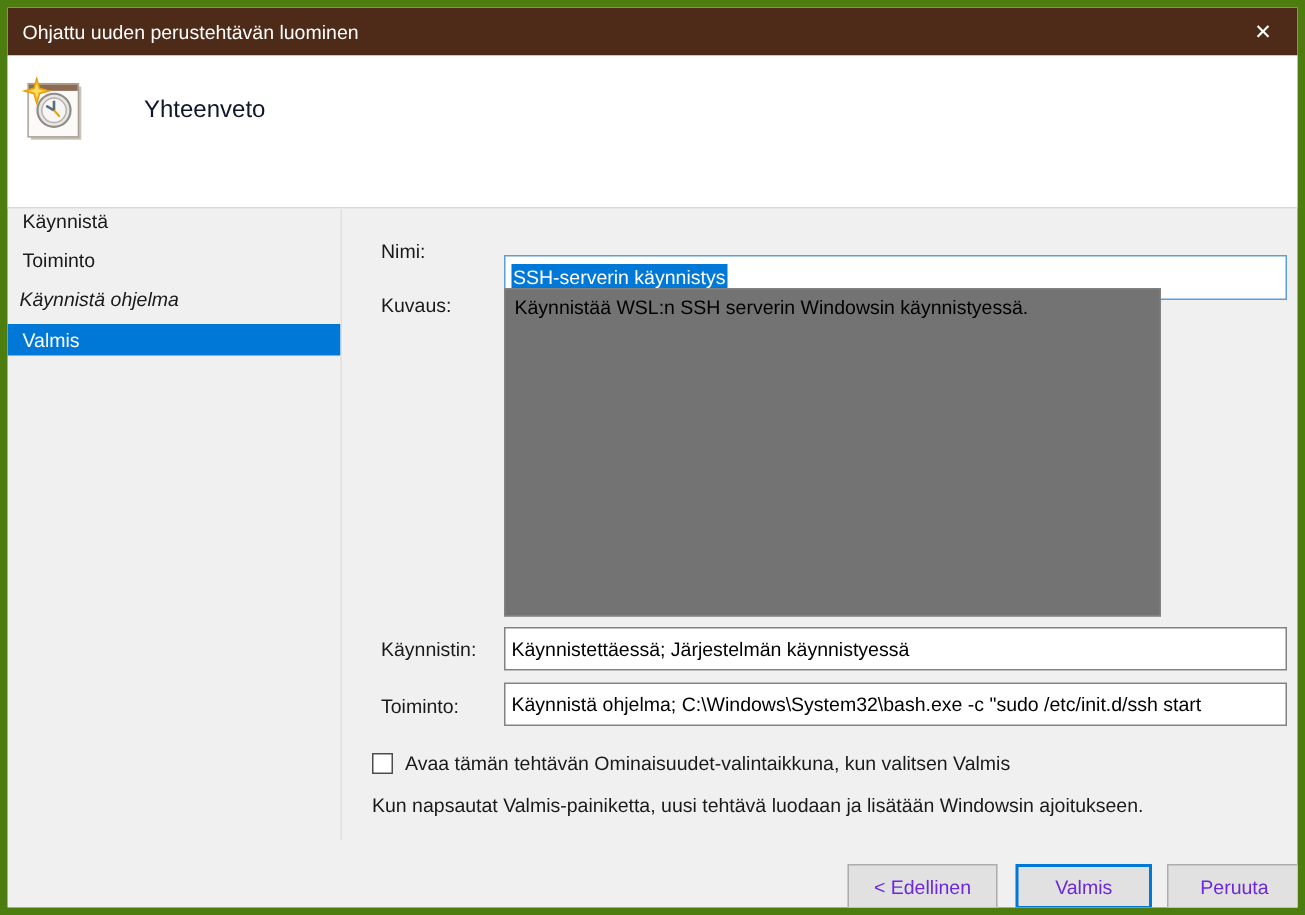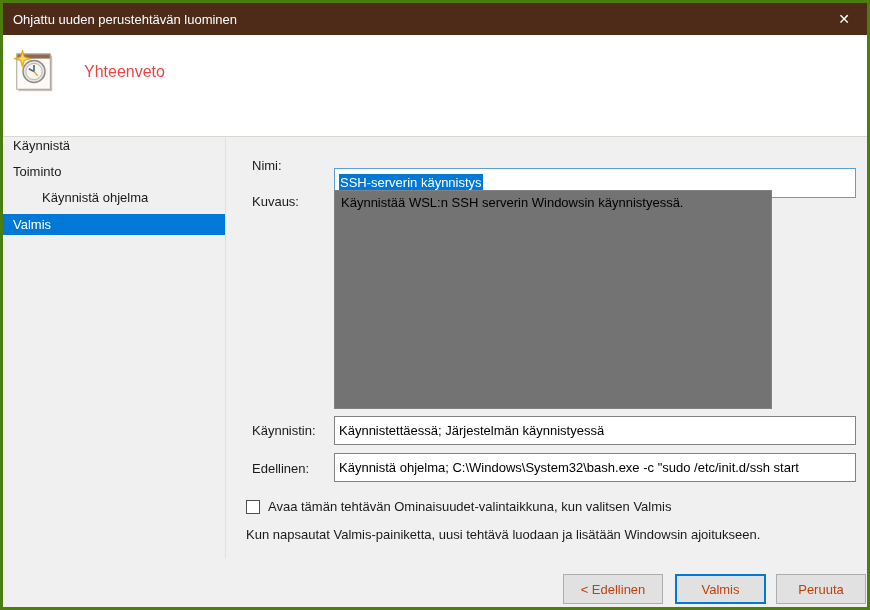--- a/index.html
+++ b/index.html
@@ -1,44 +1,44 @@
 <!DOCTYPE html>
 <html><head>
 <meta charset="utf-8">
 <style>
   html,body { margin:0; padding:0; background:#ffffff; }
   * { box-sizing:border-box; }
   .window {
     position:relative; width:870px; height:610px;
-    border:3px solid #4d7c0f; background:#f0f0f0;
+    border:5px solid #4d7c0f; background:#f0f0f0;
     font-family:"Liberation Sans","DejaVu Sans",sans-serif;
     color:#1a1a1a; overflow:hidden;
   }
   
   .titlebar {
     position:absolute; top:0; left:0; right:0; height:32px;
     background:#4d2b18; color:#ffffff; display:flex; align-items:center;
     padding-left:10px; font-size:13px;
   }
   .close-btn {
     position:absolute; top:0; right:0; width:46px; height:32px;
     display:flex; align-items:center; justify-content:center;
     color:#ffffff; font-size:14px; cursor:default;
   }
   
   .header {
     position:absolute; top:32px; left:0; right:0; height:102px;
     background:#ffffff; border-bottom:1px solid #dcd6d1;
   }
   .wizard-icon { position:absolute; left:8px; top:14px; }
-  .header-title { position:absolute; left:81px; top:28px; font-size:16px; color:#ef4444; }
+  .header-title { position:absolute; left:91px; top:28px; font-size:16px; color:#0f172a; }
   
   .sidebar { position:absolute; left:0; top:130px; width:222px; }
   .side-item { height:26px; line-height:26px; padding-left:10px; font-size:13px; }
-  .side-item.indent { padding-left:39px; }
+  .side-item.indent { padding-left:8px;font-style:italic; }
   .side-item.selected {
     height:21px; line-height:21px; margin-top:3px; margin-bottom:2px;
     background:#0078d7; color:#ffffff;
   }
   .side-divider { position:absolute; left:222px; top:135px; height:420px; width:1px; background:#e2dfdc; }
   
   .fld-label { position:absolute; left:249px; font-size:13px; }
   .textbox {
     position:absolute; left:331px; width:522px; background:#ffffff;
     border:1px solid #828282; font-size:13px; color:#000;
@@ -53,21 +53,21 @@
   }
   .checkbox {
     position:absolute; left:243px; top:497px; width:14px; height:14px;
     background:#ffffff; border:1px solid #4d4d4d;
   }
   .check-label { position:absolute; left:265px; top:496px; font-size:13px; }
   .note { position:absolute; left:243px; top:524px; font-size:13px; }
   
   .btn {
     position:absolute; top:571px; height:30px; background:#e1e1e1;
-    border:1px solid #adadad; font-size:13px; color:#c2410c;
+    border:1px solid #adadad; font-size:13px; color:#6d28d9;
     font-family:"Liberation Sans","DejaVu Sans",sans-serif;
     display:flex; align-items:center; justify-content:center;
   }
   .btn-back   { left:560px; width:100px; }
   .btn-finish { left:672px; width:91px; border:2px solid #0078d7; }
   .btn-cancel { left:773px; width:90px; }
 </style>
 </head>
 <body>
 
@@ -108,21 +108,21 @@
   <div class="textbox focused" style="top:147px; height:30px; line-height:28px;margin-top:18px;">
     <span class="sel">SSH-serverin käynnistys</span>
   </div>
 
   <div class="fld-label" style="top:191px;">Kuvaus:</div>
   <div class="textarea" style="top:187px;">Käynnistää WSL:n SSH serverin Windowsin käynnistyessä.</div>
 
   <div class="fld-label" style="top:420px;">Käynnistin:</div>
   <div class="textbox" style="top:413px; height:29px; line-height:27px;">Käynnistettäessä; Järjestelmän käynnistyessä</div>
 
-  <div class="fld-label" style="top:458px;">Edellinen:</div>
+  <div class="fld-label" style="top:458px;">Toiminto:</div>
   <div class="textbox" style="top:450px; height:29px; line-height:27px;">Käynnistä ohjelma; C:\Windows\System32\bash.exe -c "sudo /etc/init.d/ssh start</div>
 
   <div class="checkbox"></div>
   <div class="check-label">Avaa tämän tehtävän Ominaisuudet-valintaikkuna, kun valitsen Valmis</div>
   <div class="note">Kun napsautat Valmis-painiketta, uusi tehtävä luodaan ja lisätään Windowsin ajoitukseen.</div>
 
   <button class="btn btn-back">&lt; Edellinen</button>
   <button class="btn btn-finish">Valmis</button>
   <button class="btn btn-cancel">Peruuta</button>
 

